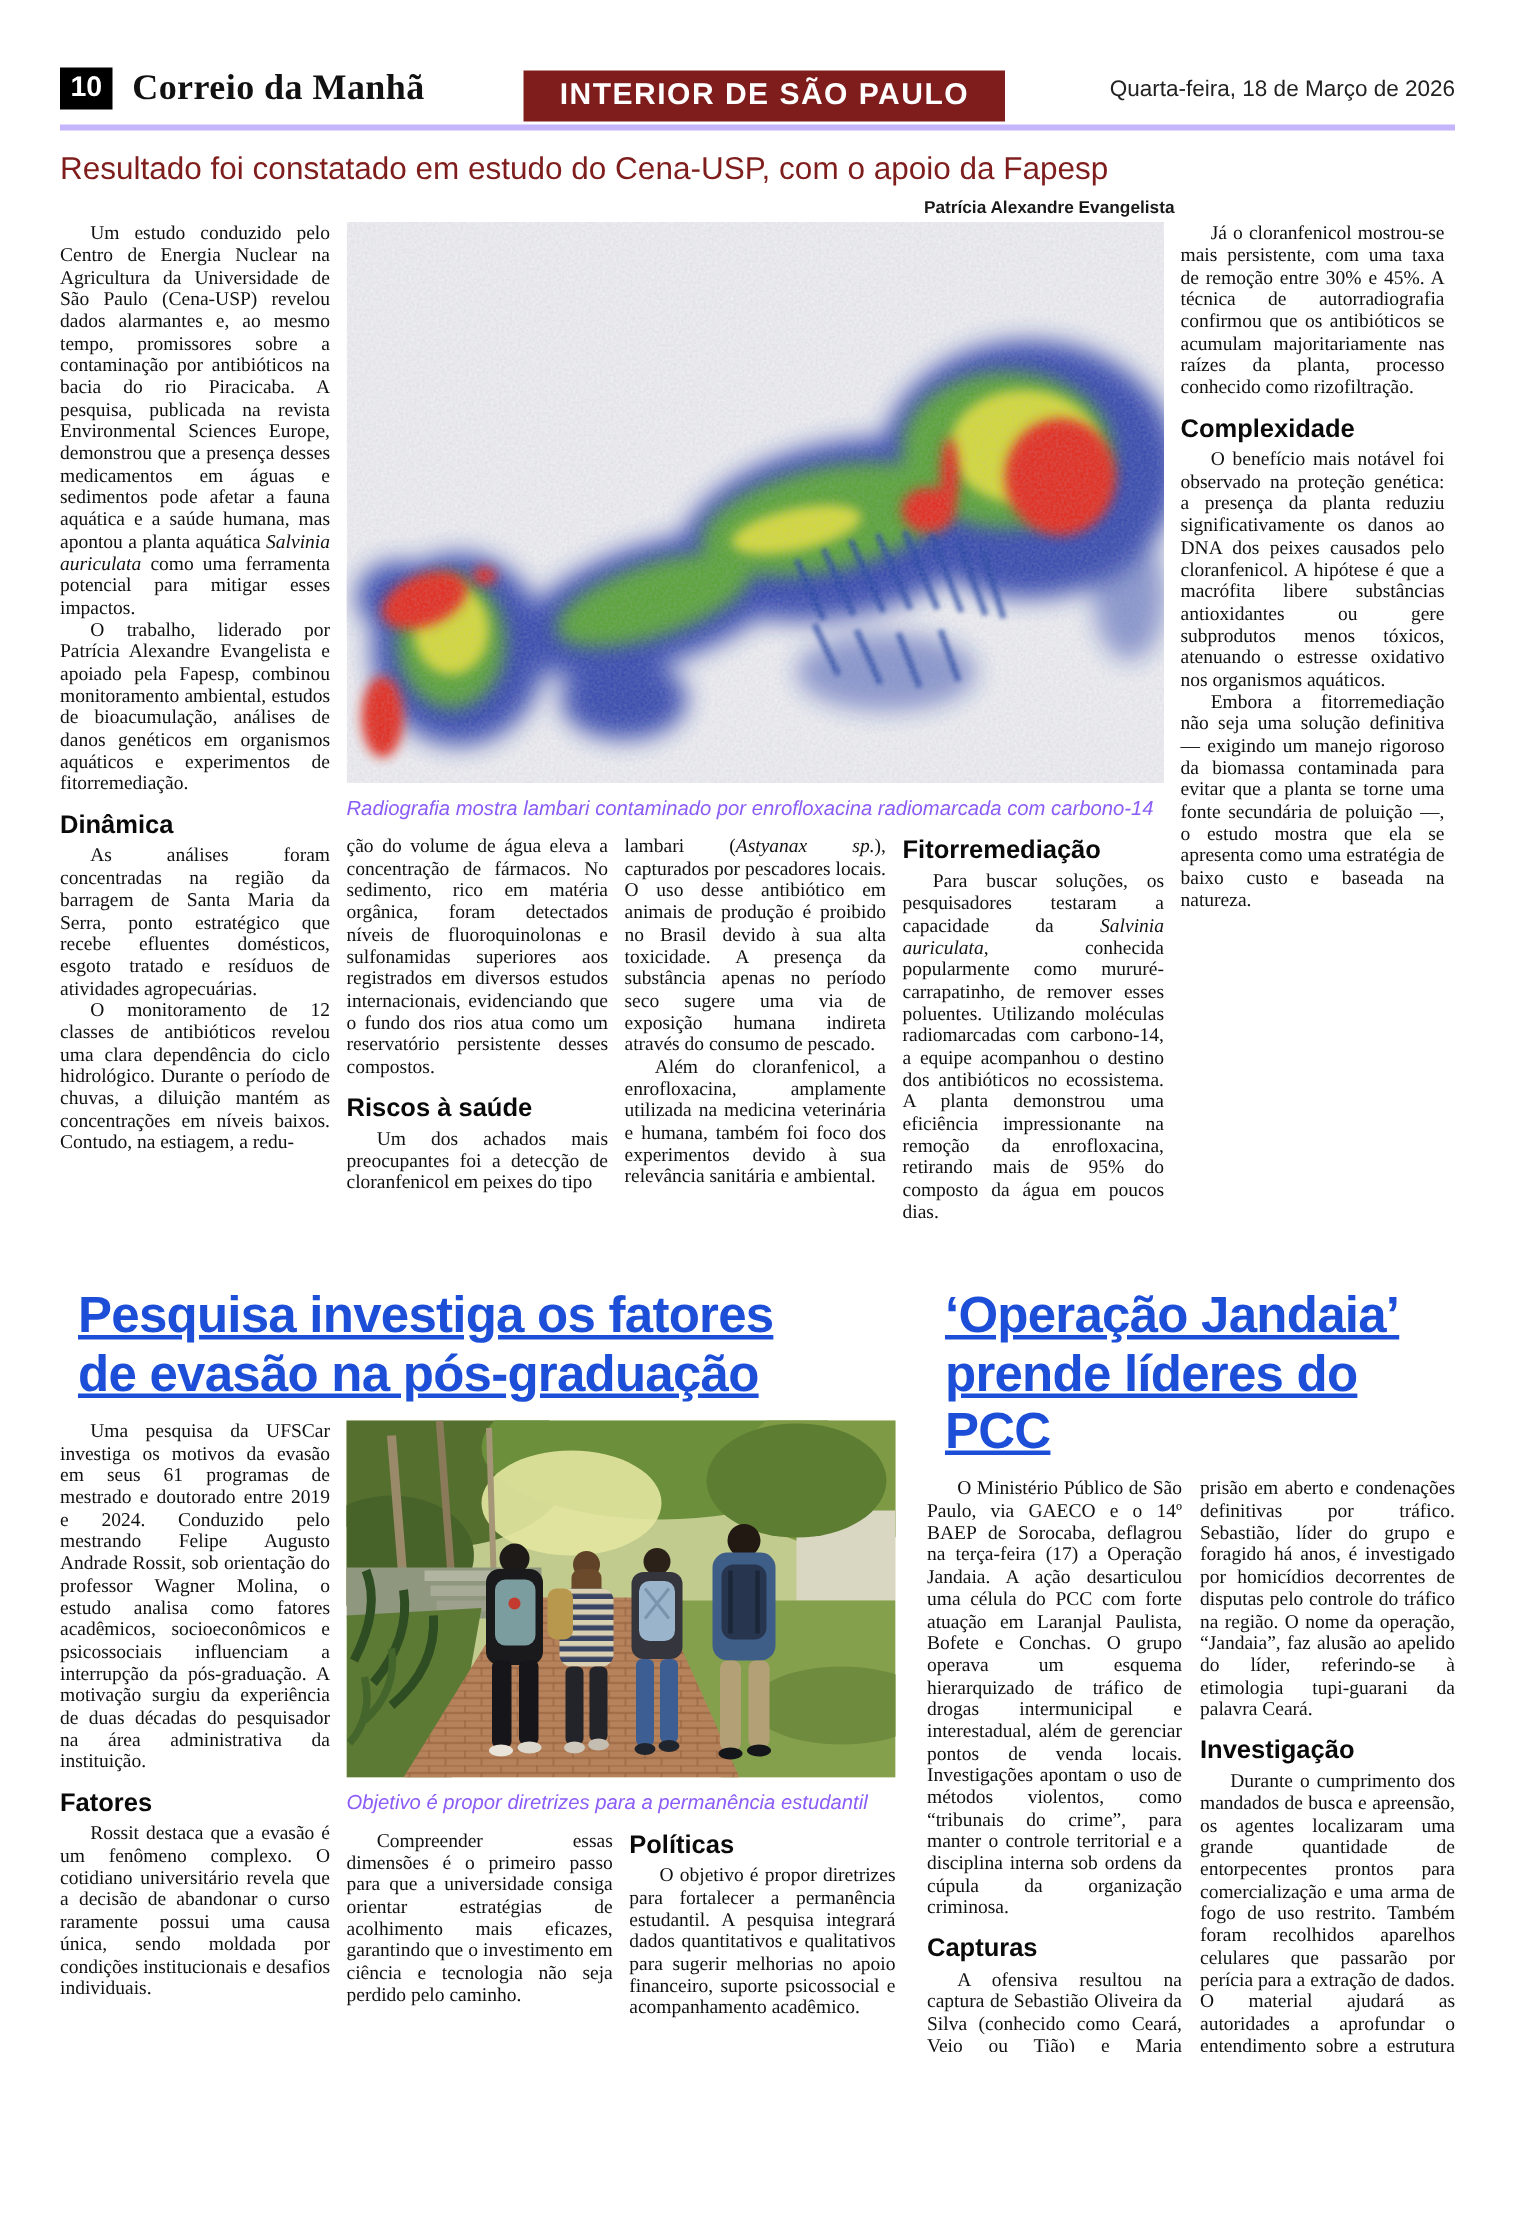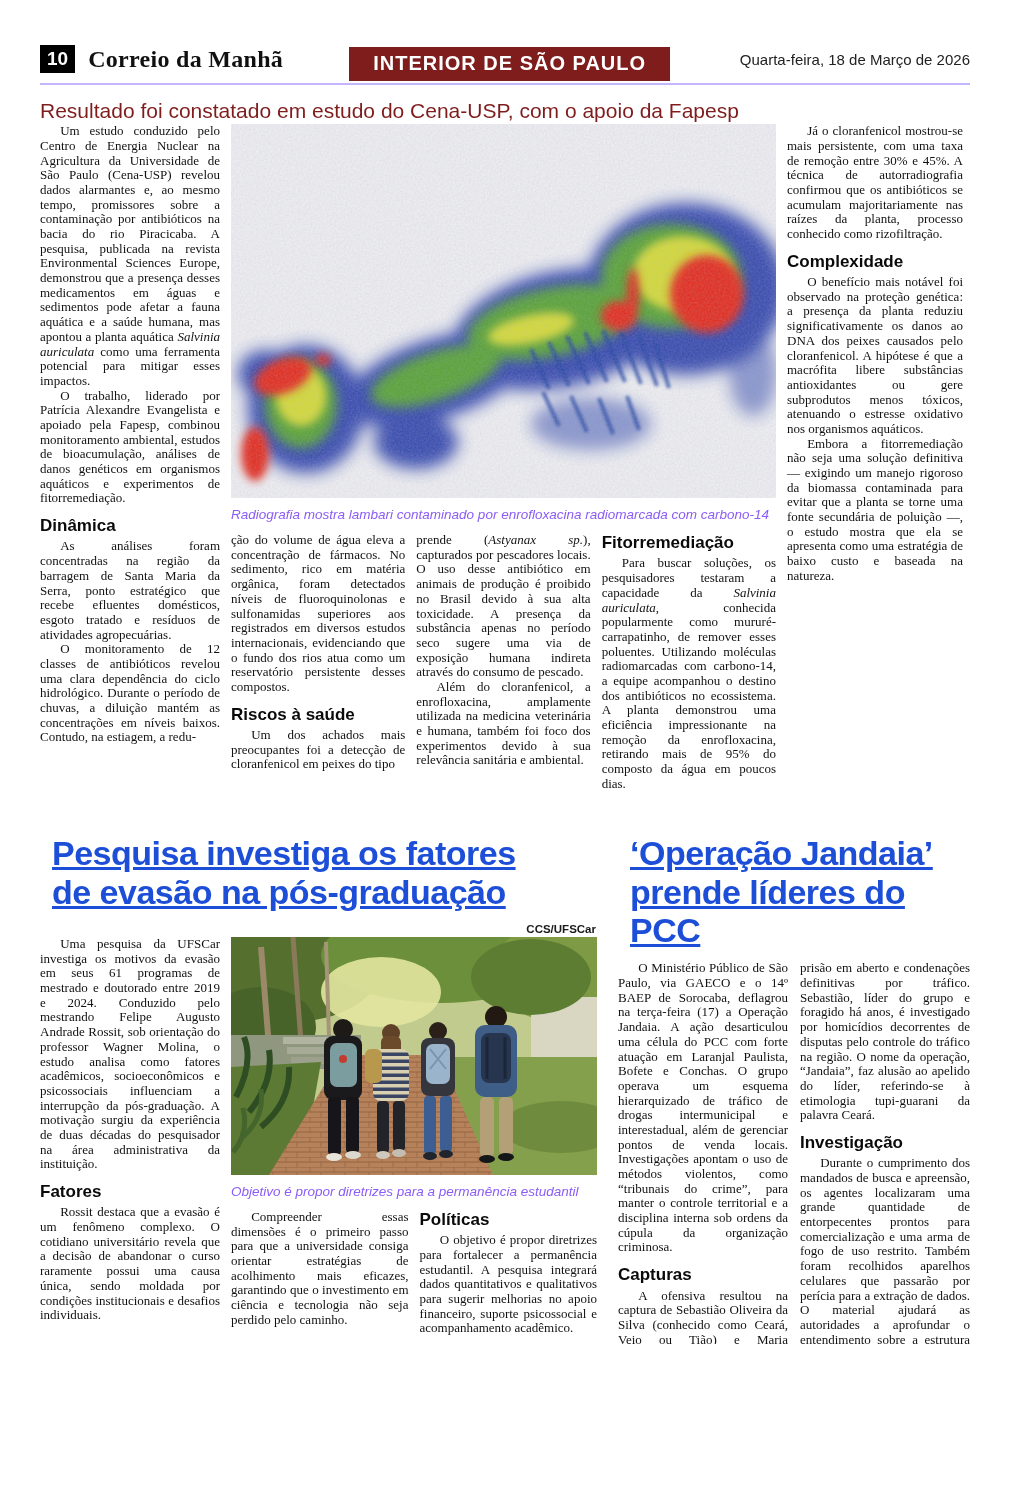--- a/index.html
+++ b/index.html
@@ -1,21 +1,21 @@
 <!DOCTYPE html>
 <html><head>
 <meta charset="utf-8">
 <style>
   html,body{margin:0;padding:0;background:#888;}
   .page{width:1010px;height:1488px;background:#ffffff;margin:0 auto;position:relative;
         padding:42px 40px 0;box-sizing:border-box;color:#111;
         font-family:"Liberation Serif",serif;overflow:hidden;}
 
   
-  .hdr{display:flex;align-items:center;border-bottom:2px solid #c4b5fd;padding-bottom:7px;}
+  .hdr{display:flex;align-items:center;border-bottom:4px solid #c4b5fd;padding-bottom:7px;}
   .pgnum{background:#000;color:#fff;font:700 19px/1 "Liberation Sans",sans-serif;
          padding:4px 7px 5px;}
   .masthead{font:700 24px/1 "Liberation Serif",serif;margin-left:13px;letter-spacing:.3px;}
   .secbar{background:#7f1d1d;color:#fff;font:700 20px/1 "Liberation Sans",sans-serif;
           letter-spacing:1px;padding:6px 24px 8px;margin-left:66px;position:relative;top:5px;}
   .hdate{margin-left:auto;font:400 15px "Liberation Sans",sans-serif;color:#222;}
 
   
   .headline1{font:700 47px/1.05 "Liberation Sans",sans-serif;letter-spacing:-1.2px;
              margin:16px 0 0;white-space:pre-line;color:#0a0a0a;}
@@ -58,20 +58,21 @@
 <div class="page">
 
   <div class="hdr">
     <span class="pgnum">10</span>
     <span class="masthead">Correio da Manhã</span>
     <span class="secbar">INTERIOR DE SÃO PAULO</span>
     <span class="hdate">Quarta-feira, 18 de Março de 2026</span>
   </div>
 
   <div class="deck">Resultado foi constatado em estudo do Cena-USP, com o apoio da Fapesp</div>
+  <div class="credit a1">Patrícia Alexandre Evangelista</div>
 
   <div class="a1-cols">
 
     <div class="col-180 bodytext">
       <p><span>Um estudo conduzido pelo Centro de Energia Nuclear na Agricultura da Universidade de São Paulo (Cena-USP) revelou dados alarmantes e, ao mesmo tempo, promissores sobre a contaminação por antibióticos na bacia do rio Piracicaba. A pesquisa, publicada na revista Environmental Sciences Europe, demonstrou que a presença desses medicamentos em águas e sedimentos pode afetar a fauna aquática e a saúde humana, mas apontou a planta aquática </span><em>Salvinia auriculata</em><span> como uma ferramenta potencial para mitigar esses impactos.</span></p>
       <p>O trabalho, liderado por Patrícia Alexandre Evangelista e apoiado pela Fapesp, combinou monitoramento ambiental, estudos de bioacumulação, análises de danos genéticos em organismos aquáticos e experimentos de fitorremediação.</p>
       <div class="subhead">Dinâmica</div>
       <p>As análises foram concentradas na região da barragem de Santa Maria da Serra, ponto estratégico que recebe efluentes domésticos, esgoto tratado e resíduos de atividades agropecuárias.</p>
       <p>O monitoramento de 12 classes de antibióticos revelou uma clara dependência do ciclo hidrológico. Durante o período de chuvas, a diluição mantém as concentrações em níveis baixos. Contudo, na estiagem, a redu-</p>
     </div>
@@ -152,21 +153,21 @@
 
       <div class="mid-cols bodytext">
 
         <div class="mcol">
           <p style="text-indent:0">ção do volume de água eleva a concentração de fármacos. No sedimento, rico em matéria orgânica, foram detectados níveis de fluoroquinolonas e sulfonamidas superiores aos registrados em diversos estudos internacionais, evidenciando que o fundo dos rios atua como um reservatório persistente desses compostos.</p>
           <div class="subhead">Riscos à saúde</div>
           <p>Um dos achados mais preocupantes foi a detecção de cloranfenicol em peixes do tipo</p>
         </div>
 
         <div class="mcol">
-          <p style="text-indent:0"><span>prende (</span><em>Astyanax sp.</em><span>), capturados por pescadores locais. O uso desse antibiótico em animais de produção é proibido no Brasil devido à sua alta toxicidade. A presença da substância apenas no período seco sugere uma via de exposição humana indireta através do consumo de pescado.</span></p>
+          <p style="text-indent:0"><span>lambari (</span><em>Astyanax sp.</em><span>), capturados por pescadores locais. O uso desse antibiótico em animais de produção é proibido no Brasil devido à sua alta toxicidade. A presença da substância apenas no período seco sugere uma via de exposição humana indireta através do consumo de pescado.</span></p>
           <p>Além do cloranfenicol, a enrofloxacina, amplamente utilizada na medicina veterinária e humana, também foi foco dos experimentos devido à sua relevância sanitária e ambiental.</p>
         </div>
 
         <div class="mcol">
           <div class="subhead" style="margin-top:0">Fitorremediação</div>
           <p><span>Para buscar soluções, os pesquisadores testaram a capacidade da </span><em>Salvinia auriculata</em><span>, conhecida popularmente como mururé-carrapatinho, de remover esses poluentes. Utilizando moléculas radiomarcadas com carbono-14, a equipe acompanhou o destino dos antibióticos no ecossistema. A planta demonstrou uma eficiência impressionante na remoção da enrofloxacina, retirando mais de 95% do composto da água em poucos dias.</span></p>
         </div>
       </div>
     </div>
 
@@ -176,21 +177,20 @@
       <p>O benefício mais notável foi observado na proteção genética: a presença da planta reduziu significativamente os danos ao DNA dos peixes causados pelo cloranfenicol. A hipótese é que a macrófita libere substâncias antioxidantes ou gere subprodutos menos tóxicos, atenuando o estresse oxidativo nos organismos aquáticos.</p>
       <p>Embora a fitorremediação não seja uma solução definitiva — exigindo um manejo rigoroso da biomassa contaminada para evitar que a planta se torne uma fonte secundária de poluição —, o estudo mostra que ela se apresenta como uma estratégia de baixo custo e baseada na natureza.</p>
     </div>
   </div>
 
   <div class="lower">
 
     <div class="a2">
       <h2 class="headline2">Pesquisa investiga os fatores
 de evasão na pós-graduação</h2>
-      <div class="credit a2c">CCS/UFSCar</div>
       <div class="a2-row">
 
         <div class="col-180 bodytext">
           <p>Uma pesquisa da UFSCar investiga os motivos da evasão em seus 61 programas de mestrado e doutorado entre 2019 e 2024. Conduzido pelo mestrando Felipe Augusto Andrade Rossit, sob orientação do professor Wagner Molina, o estudo analisa como fatores acadêmicos, socioeconômicos e psicossociais influenciam a interrupção da pós-graduação. A motivação surgiu da experiência de duas décadas do pesquisador na área administrativa da instituição.</p>
           <div class="subhead">Fatores</div>
           <p>Rossit destaca que a evasão é um fenômeno complexo. O cotidiano universitário revela que a decisão de abandonar o curso raramente possui uma causa única, sendo moldada por condições institucionais e desafios individuais.</p>
         </div>
 
         <div class="a2-mid">
           <svg class="photo2" viewBox="0 0 366 238" aria-hidden="true">

